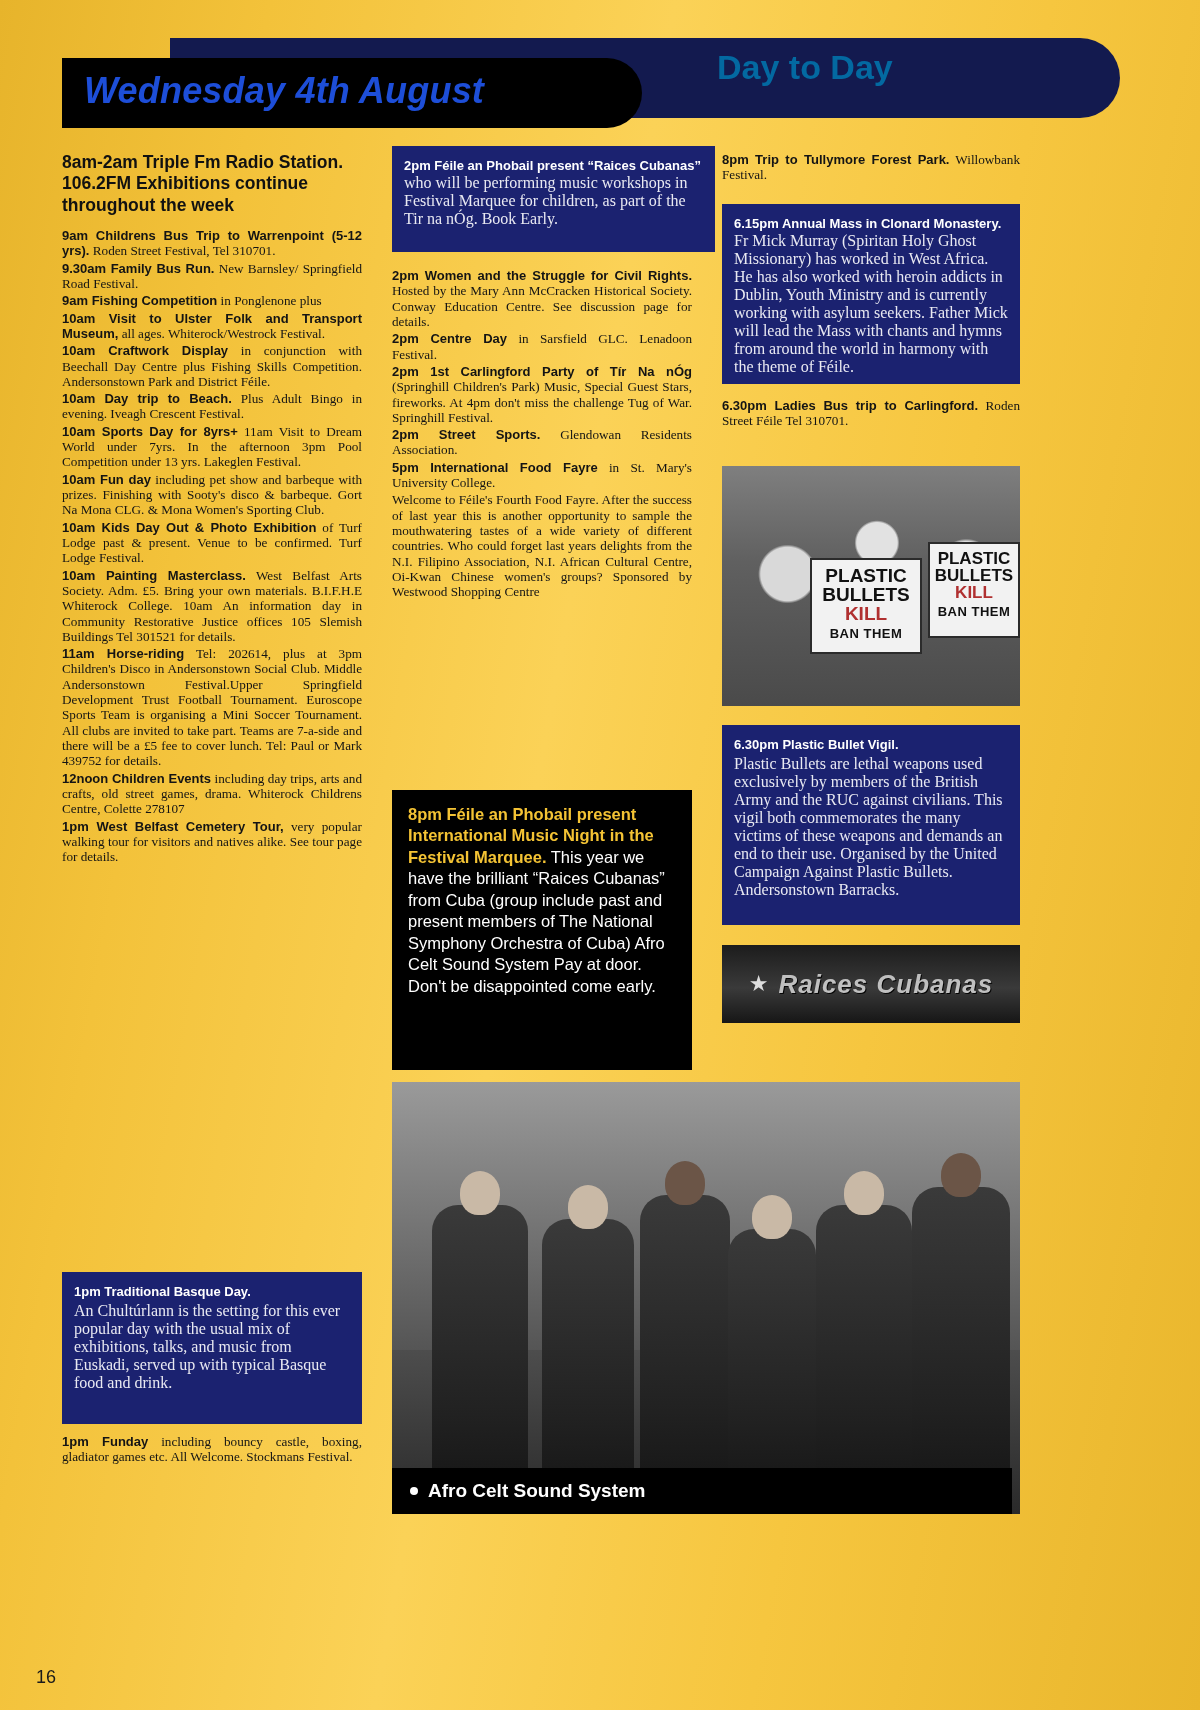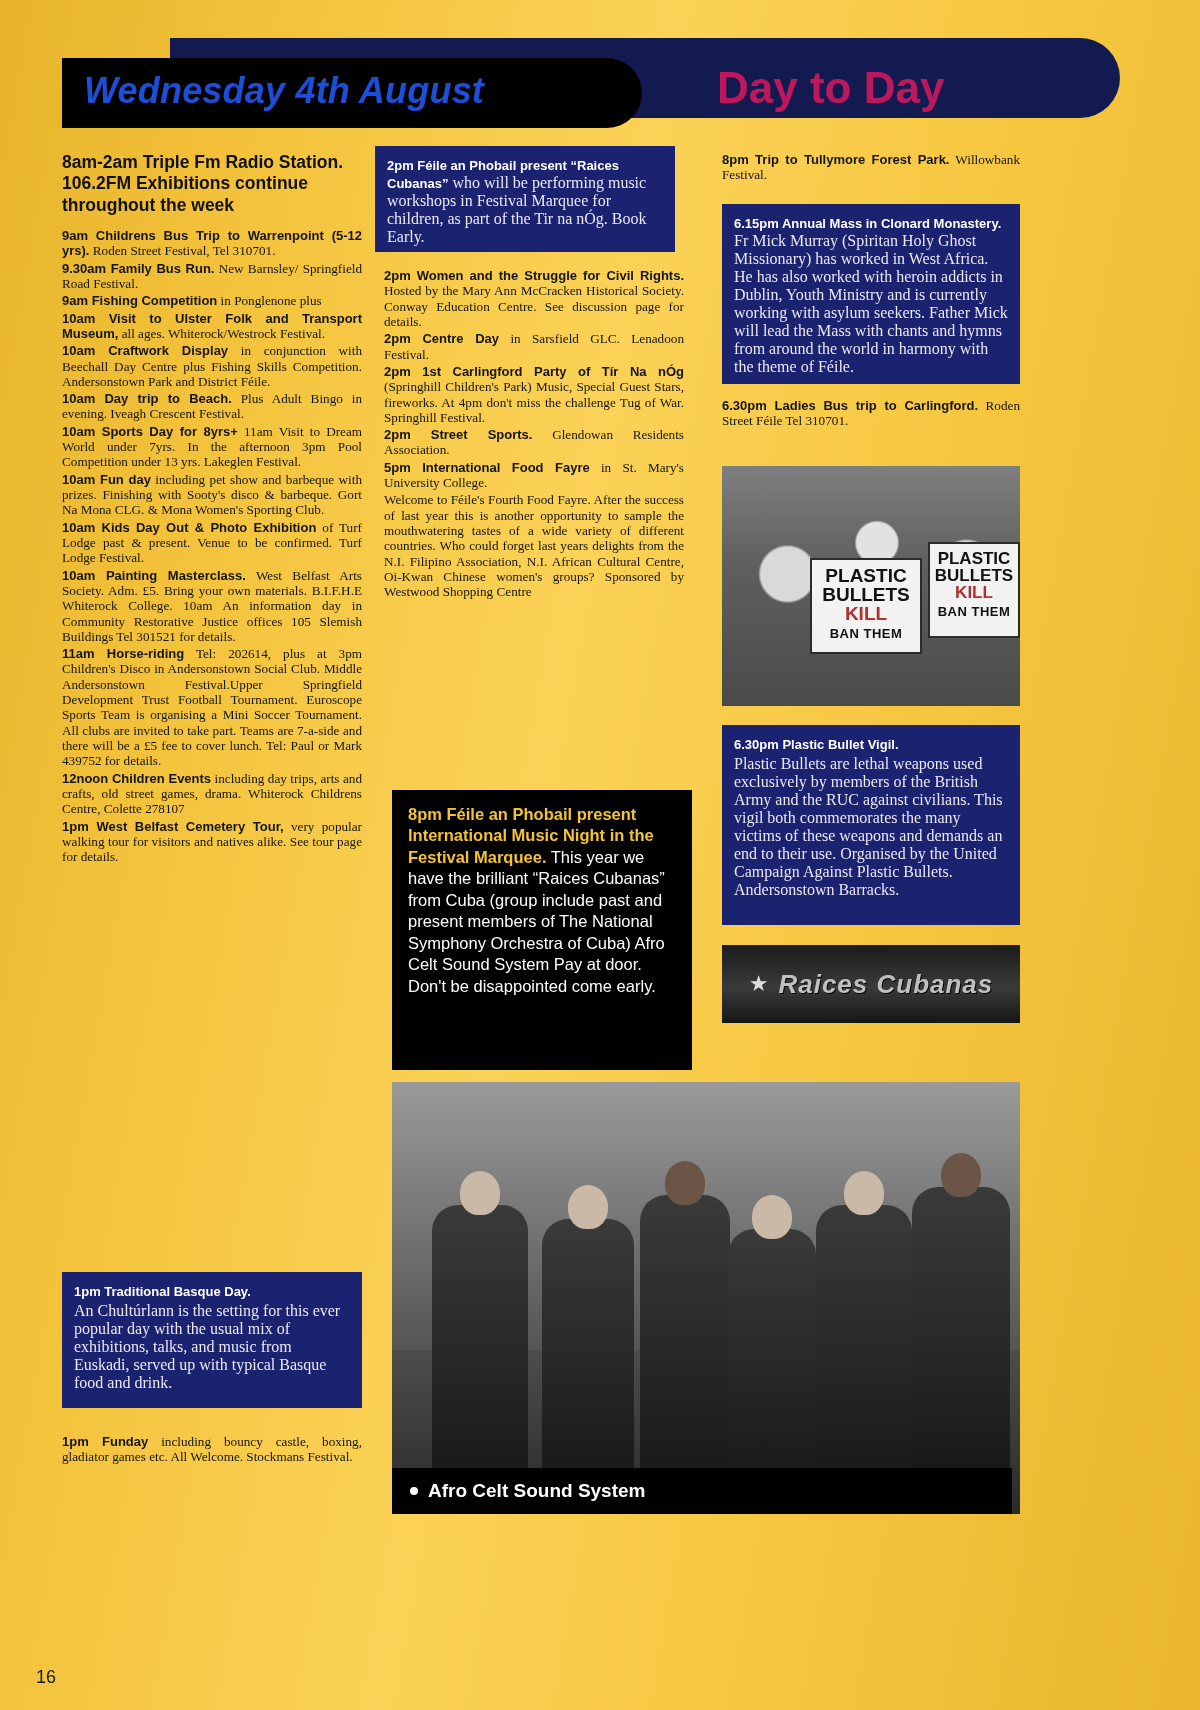--- a/index.html
+++ b/index.html
@@ -64,37 +64,36 @@
     font-family: "Liberation Sans", sans-serif;
     font-style: italic;
     font-weight: bold;
     font-size: 36px;
     letter-spacing: 0.2px;
   }
   .header-section {
     position: absolute;
     left: 655px;
     top: 10px;
-    color: #be185d;
-    font-family: "Liberation Sans", sans-serif;
-    font-weight: bold;
-    font-size: 44px;
-    margin-top: 15px;
+    color: #0369a1;
+    font-family: "Liberation Sans", sans-serif;
+    font-weight: bold;
+    font-size: 34px;
   }
 
   
   .col {
     position: absolute;
     font-size: 13.2px;
     line-height: 1.16;
     color: #141414;
     text-align: justify;
   }
   .col1 { left: 62px;  top: 152px; width: 300px; }
-  .col2 { left: 384px; top: 152px; width: 300px; }
+  .col2 { left: 392px; top: 152px; width: 300px; }
   .col3 { left: 722px; top: 152px; width: 298px; }
 
   .lead {
     font-family: "Liberation Sans", sans-serif;
     font-weight: bold;
     font-size: 17.5px;
     line-height: 1.22;
     margin-bottom: 12px;
     color: #111;
     text-align: left;
@@ -114,23 +113,23 @@
     background: #1b2270;
     color: #ffffff;
     padding: 10px 12px 12px 12px;
     box-sizing: border-box;
   }
   .panel .t { color: #ffffff; }
   .panel p.entry { color: #e9e9f2; }
 
   .panel-c2 {
     position: absolute;
-    left: 375px;
+    left: 392px;
     top: 146px;
-    width: 300px;
+    width: 323px;
     height: 106px;
   }
   .panel-c3-mass {
     position: absolute;
     left: 722px;
     top: 204px;
     width: 298px;
     height: 180px;
   }
   .panel-c3-vigil {
@@ -138,21 +137,21 @@
     left: 722px;
     top: 725px;
     width: 298px;
     height: 200px;
   }
   .panel-c1-basque {
     position: absolute;
     left: 62px;
     top: 1272px;
     width: 300px;
-    height: 136px;
+    height: 152px;
   }
 
   
   .panel-black {
     position: absolute;
     left: 392px;
     top: 790px;
     width: 300px;
     height: 280px;
     background: #000000;

